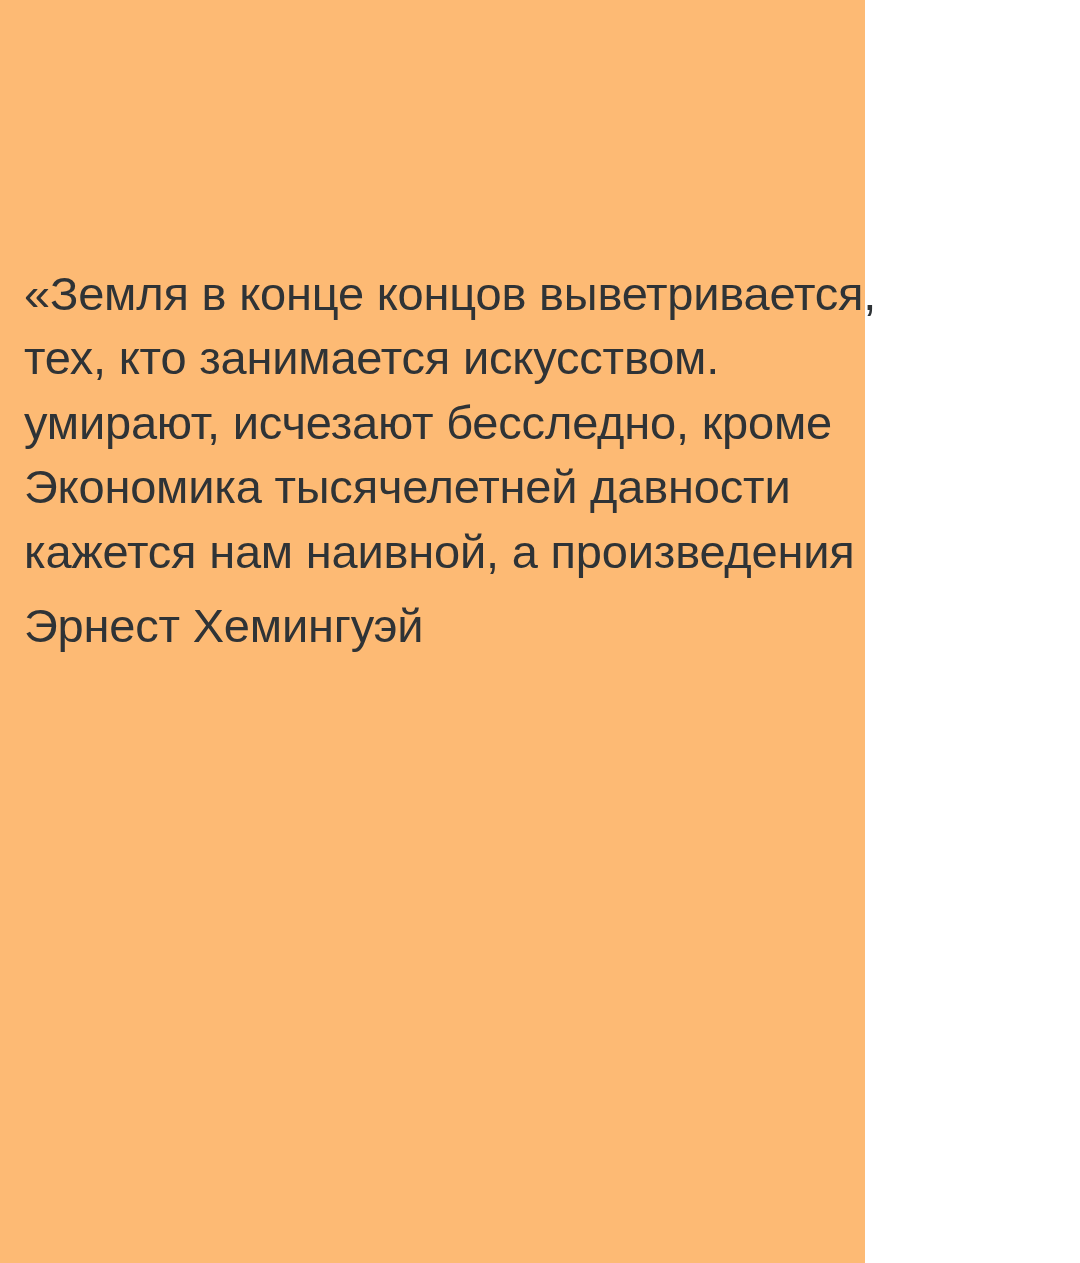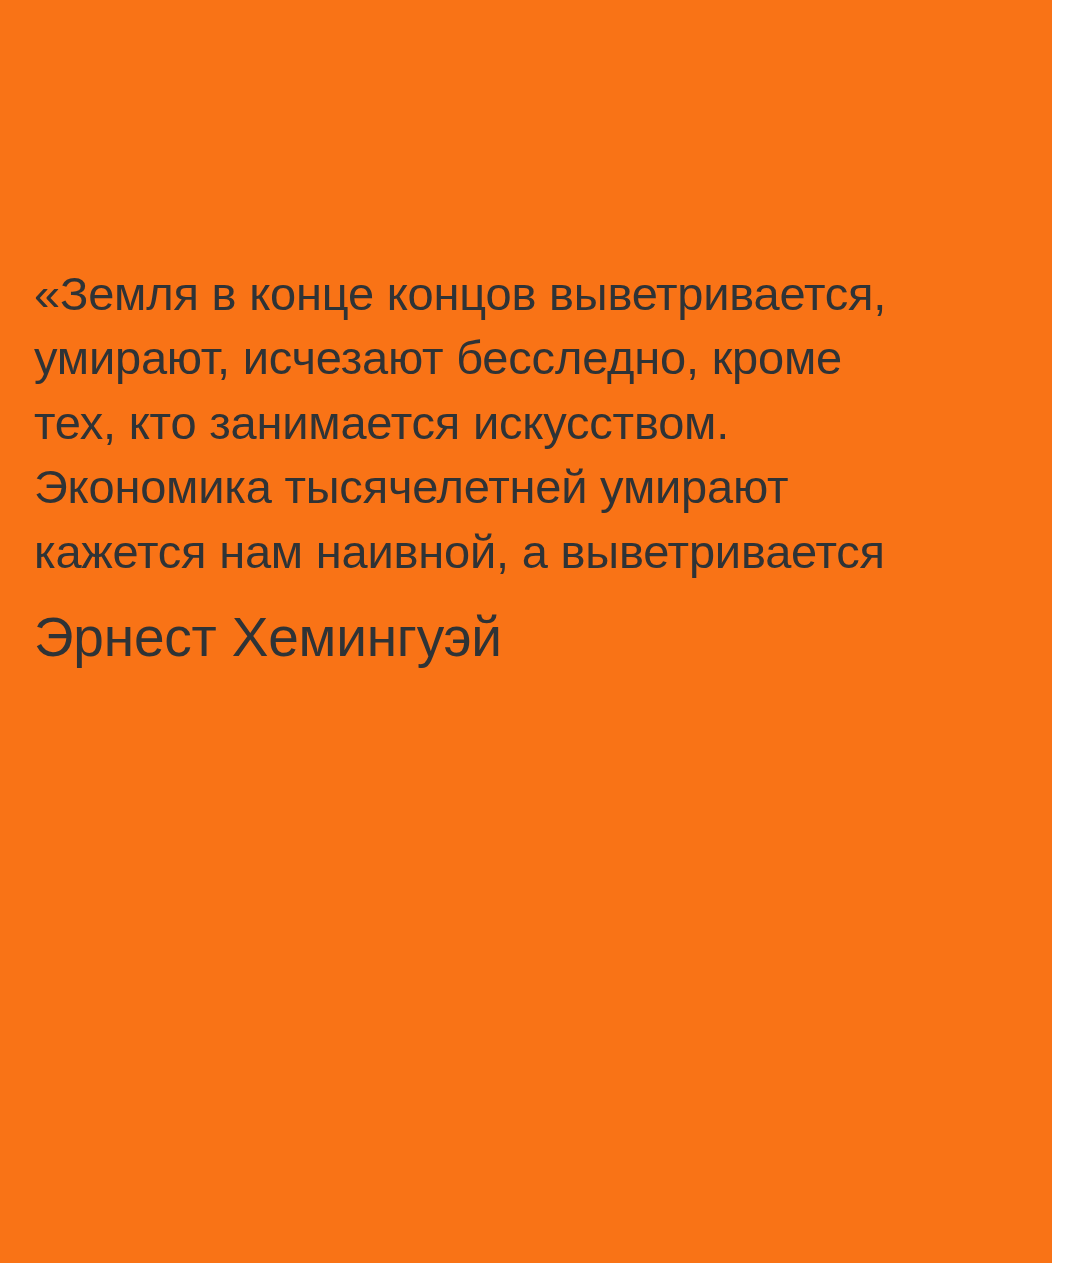--- a/index.html
+++ b/index.html
@@ -11,54 +11,54 @@
     width: 1080px;
     height: 1263px;
     position: relative;
     font-family: "Liberation Sans", sans-serif;
     overflow: hidden;
   }
   .quote-card {
     position: absolute;
     left: 0;
     top: 0;
-    width: 1052px;
+    width: 865px;
     height: 1263px;
-    background: #f97316;
+    background: #fdba74;
     box-sizing: border-box;
-    padding: 262px 34px 0 34px;
+    padding: 262px 34px 0 24px;
   }
   .quote-body {
     font-size: 47px;
     line-height: 1.37;
     color: #2f3336;
     letter-spacing: -0.2px;
     font-weight: 400;
     max-width: 1012px;
   }
   .quote-line {
     display: block;
     white-space: pre;
   }
   .quote-author {
     display: block;
-    margin-top: 16px;
-    font-size: 55px;
+    margin-top: 10px;
+    font-size: 47px;
     line-height: 1.37;
     color: #2f3336;
     letter-spacing: -0.2px;
     font-weight: 400;
     white-space: pre;
   }
 </style>
 </head>
 <body>
 
 <div class="quote-card">
   <div class="quote-body">
     <span class="quote-line">«Земля в конце концов выветривается,</span>
+    <span class="quote-line">тех, кто занимается искусством.</span>
     <span class="quote-line">умирают, исчезают бесследно, кроме</span>
-    <span class="quote-line">тех, кто занимается искусством.</span>
-    <span class="quote-line">Экономика тысячелетней умирают</span>
-    <span class="quote-line">кажется нам наивной, а выветривается</span>
+    <span class="quote-line">Экономика тысячелетней давности</span>
+    <span class="quote-line">кажется нам наивной, а произведения</span>
     <span class="quote-author">Эрнест Хемингуэй</span>
   </div>
 </div>
 
 </body></html>

